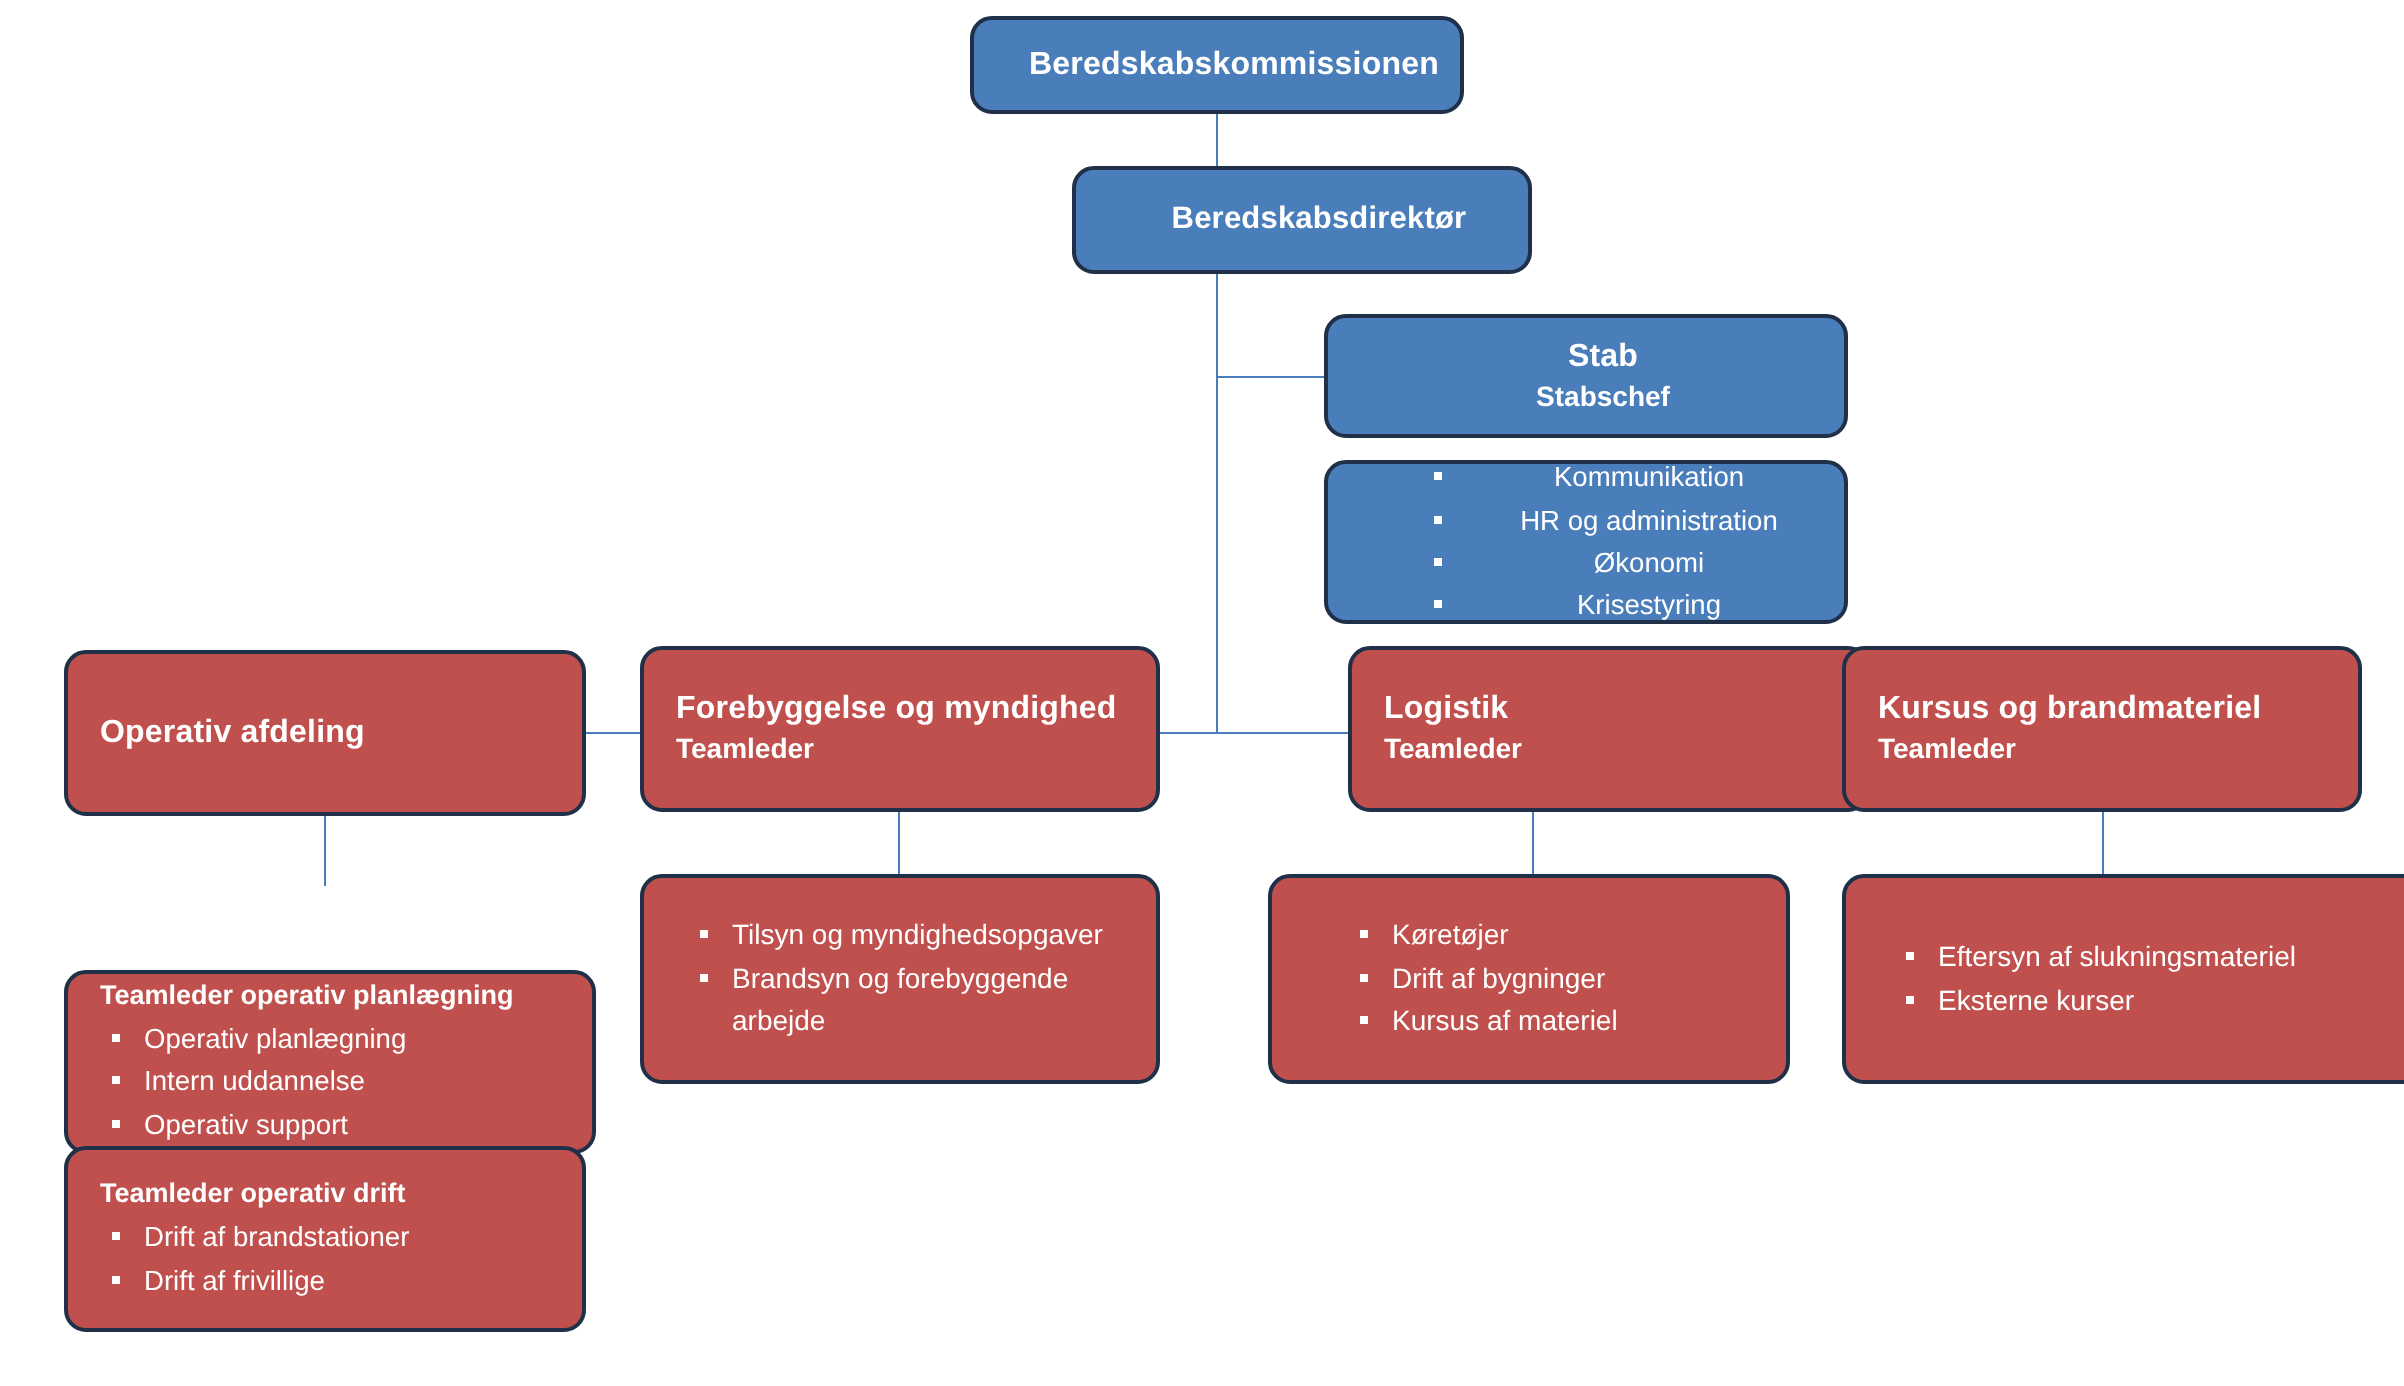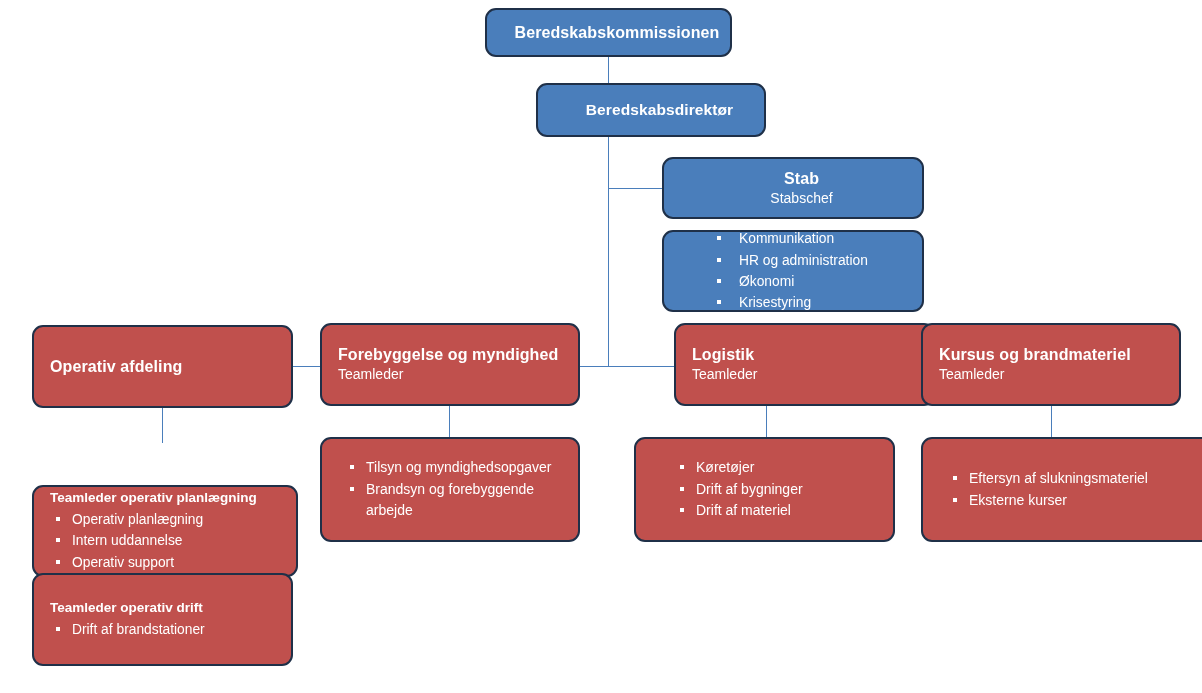--- a/index.html
+++ b/index.html
@@ -53,21 +53,21 @@
   .title {
     font-weight: bold;
     font-size: 15.5px;
     line-height: 1.25;
     letter-spacing: .1px;
   }
   .title.big { font-size: 16px; }
   .subtitle {
     font-size: 14px;
     line-height: 1.3;
-    font-weight: normal;
+    font-weight: bold;
   }
   .list-title {
     font-weight: bold;
     font-size: 13.5px;
     line-height: 1.35;
     margin-bottom: 2px;
   }
   ul.bullets {
     list-style: none;
     margin: 0;
@@ -81,21 +81,21 @@
   }
   ul.bullets li::before {
     content: "";
     position: absolute;
     left: 6px;
     top: 8px;
     width: 4px;
     height: 4px;
     background: #ffffff;
   }
-  ul.bullets.indented li { padding-left: 44px; }
+  ul.bullets.indented li { padding-left: 44px; text-align: center; }
   ul.bullets.indented li::before { left: 22px; }
   ul.bullets.wide li { font-size: 14px; }
 </style>
 </head>
 <body>
 
 <div id="chart">
 
   <div class="conn v" style="left:608px; top:57px; height:29px;"></div>
   <div class="conn v" style="left:608px; top:137px; height:229px;"></div>
@@ -175,39 +175,40 @@
         <li>Operativ support</li>
       </ul>
     </div>
   </div>
 
   <div class="node red" style="left:32px; top:573px; width:261px; height:93px;">
     <div class="node-inner pad-left">
       <div class="list-title">Teamleder operativ drift</div>
       <ul class="bullets">
         <li>Drift af brandstationer</li>
+        <li>Drift af frivillige</li>
       </ul>
     </div>
   </div>
 
   <div class="node red" style="left:320px; top:437px; width:260px; height:105px;">
     <div class="node-inner pad-list">
       <ul class="bullets wide" style="padding-left:8px;">
         <li>Tilsyn og myndighedsopgaver</li>
         <li>Brandsyn og forebyggende arbejde</li>
       </ul>
     </div>
   </div>
 
   <div class="node red" style="left:634px; top:437px; width:261px; height:105px;">
     <div class="node-inner pad-list">
       <ul class="bullets wide" style="padding-left:24px;">
         <li>Køretøjer</li>
         <li>Drift af bygninger</li>
-        <li>Drift af materiel</li>
+        <li>Kursus af materiel</li>
       </ul>
     </div>
   </div>
 
   <div class="node red" style="left:921px; top:437px; width:305px; height:105px;">
     <div class="node-inner pad-list">
       <ul class="bullets wide" style="padding-left:10px;">
         <li>Eftersyn af slukningsmateriel</li>
         <li>Eksterne kurser</li>
       </ul>

